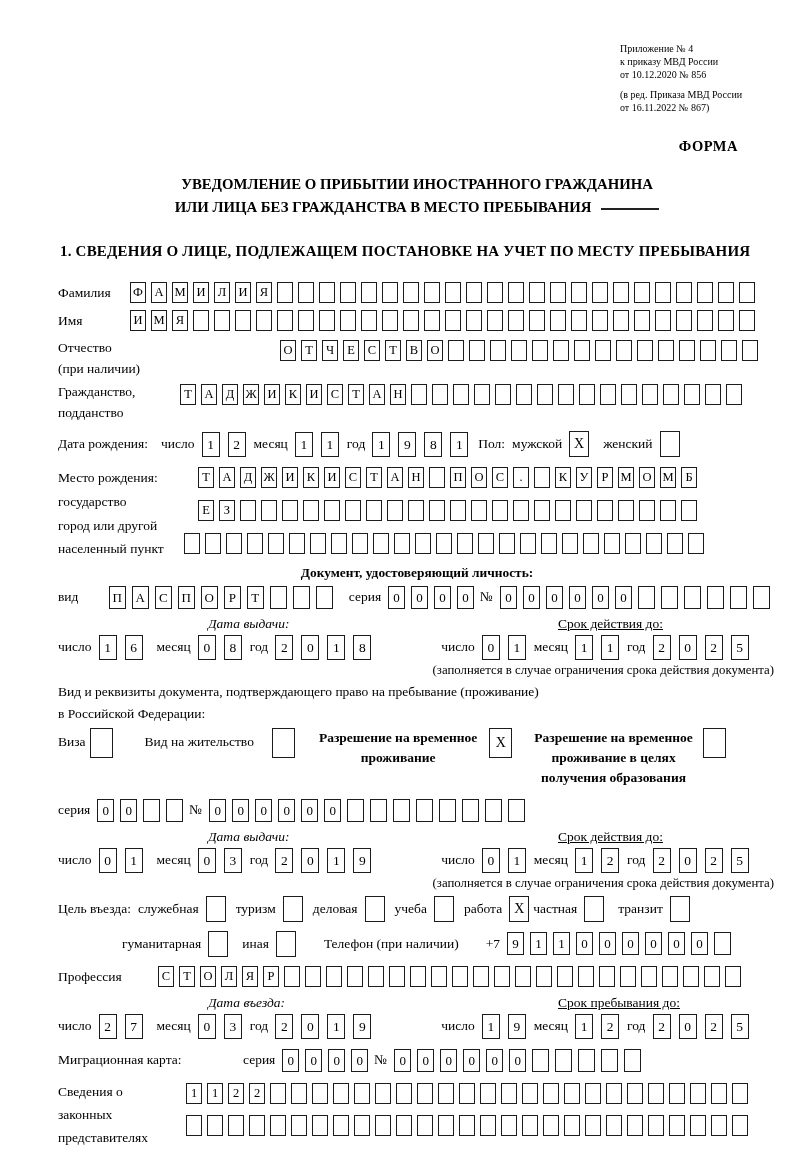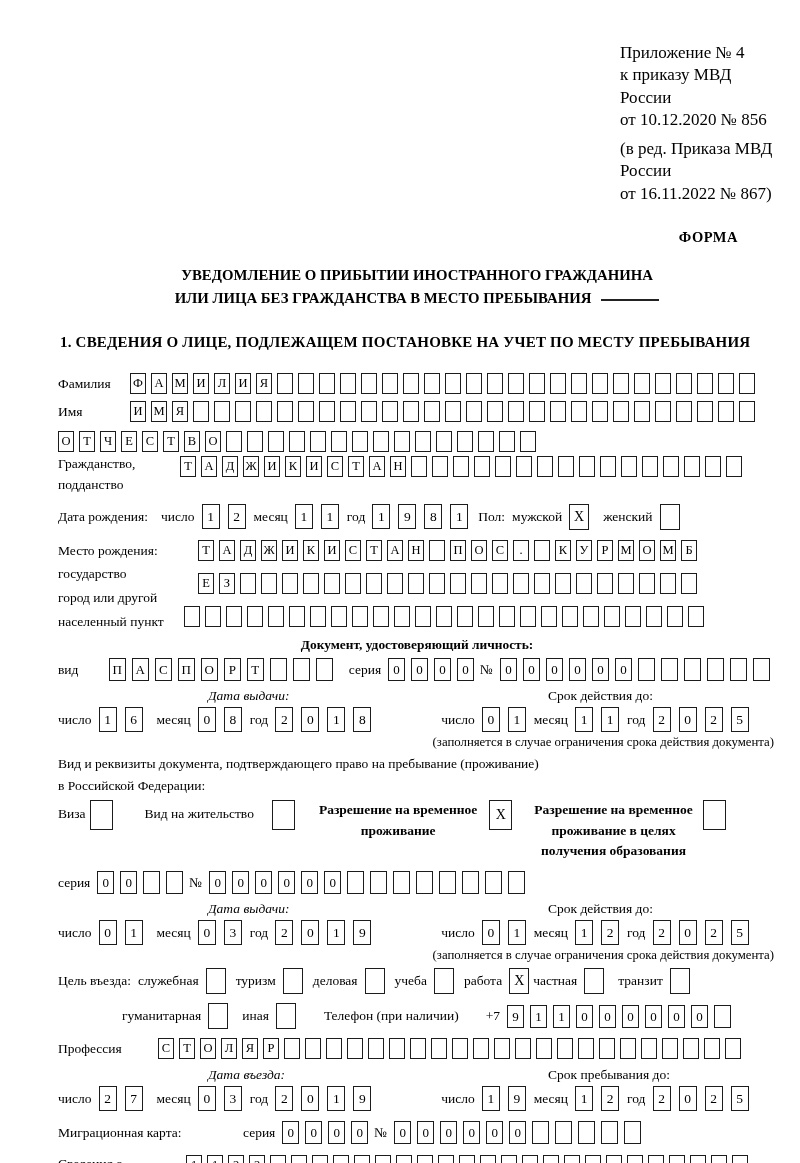--- a/index.html
+++ b/index.html
@@ -2,21 +2,21 @@
 <html><head>
 <meta charset="utf-8">
 <style>
   * { box-sizing: border-box; }
   html,body { margin:0; padding:0; background:#fff; }
   .page {
     width:800px; height:1163px; background:#fff; color:#000;
     font-family:"Liberation Serif", serif; font-size:13.5px;
     position:relative; padding:42px 24px 20px 58px; overflow:hidden;
   }
-  .hdr-block { margin-left:562px; line-height:1.32; font-size:17px; }
+  .hdr-block { margin-left:562px; line-height:1.32; font-size:10px; }
   .hdr-block.second { margin-top:6px; }
   .forma { text-align:right; margin:24px 38px 0 0; font-weight:bold; font-size:14.5px; letter-spacing:.5px; }
   .title { text-align:center; font-weight:bold; font-size:14.8px; margin-top:18px; line-height:1.55; }
   .title .uline { display:inline-block; width:58px; border-bottom:2.5px solid #222; margin-left:10px; transform:translateY(-2px); }
   .sec1 { font-weight:bold; font-size:15px; margin:24px 0 0 2px; letter-spacing:.2px; }
 
   .row { display:flex; align-items:flex-start; }
   .lbl { flex:0 0 auto; }
   .boxrow { display:inline-flex; flex-wrap:nowrap; }
   .cell {
@@ -29,21 +29,21 @@
   .cb {
     display:inline-block; width:20px; height:26px; border:1.8px solid #1c1c1c;
     text-align:center; line-height:24px; font-size:14px; flex:0 0 auto;
   }
   .cb.big { width:23px; height:30px; line-height:28px; }
   .two-line { line-height:1.55; }
   .note { font-size:12.8px; text-align:right; margin-top:3px; padding-right:2px; }
   .centered-head { font-weight:bold; text-align:center; font-size:13.4px; }
   .dhdr { position:relative; height:19px; }
   .dhdr .h1 { position:absolute; left:150px;font-style:italic; }
-  .dhdr .h2 { position:absolute; left:490px; }
+  .dhdr .h2 { position:absolute; left:500px;text-decoration:underline; }
   .daterow { display:flex; align-items:center; }
   .daterow .grp { display:flex; align-items:center; }
   .daterow .dlbl { margin-right:7px; }
   .opt { display:flex; align-items:flex-start; }
   .opt .ol { text-align:center; line-height:1.5;font-weight:bold; }
 </style>
 </head>
 <body>
 
 <div class="page">
@@ -132,20 +132,24 @@
         <span class="cell"></span>
         <span class="cell"></span>
         <span class="cell"></span>
         <span class="cell"></span>
         <span class="cell"></span>
         <span class="cell"></span>
       </span>
   </div>
 
   <div class="row" style="margin-top:7px;">
+    <span class="lbl two-line" style="width:222px;">
+      <div>Отчество</div>
+      <div>(при наличии)</div>
+    </span>
     <span class="boxrow sm" style="padding-top:2px;">
         <span class="cell">О</span>
         <span class="cell">Т</span>
         <span class="cell">Ч</span>
         <span class="cell">Е</span>
         <span class="cell">С</span>
         <span class="cell">Т</span>
         <span class="cell">В</span>
         <span class="cell">О</span>
         <span class="cell"></span>

